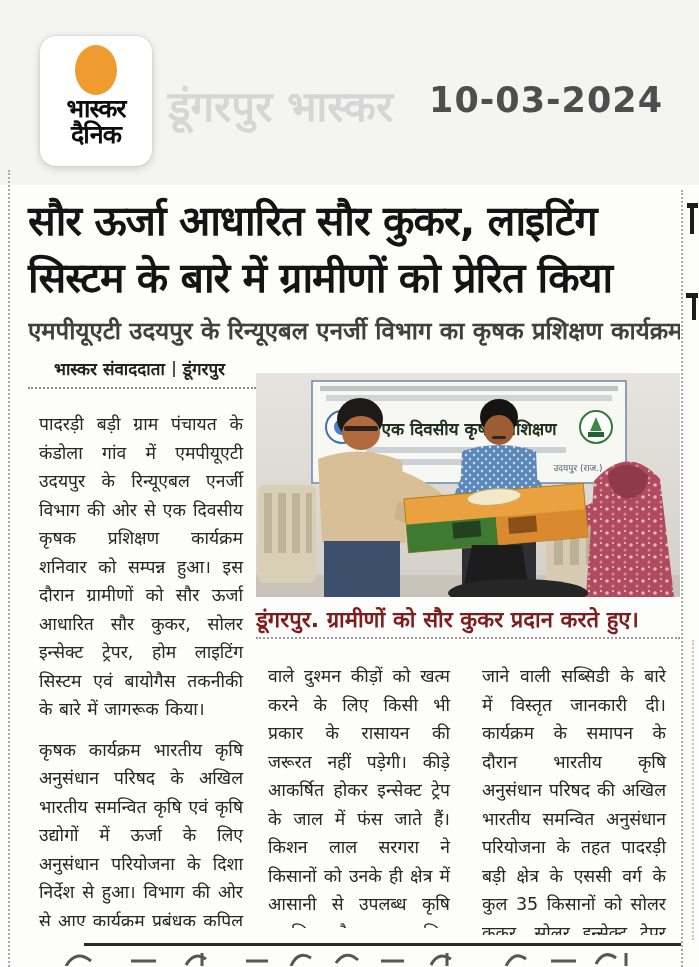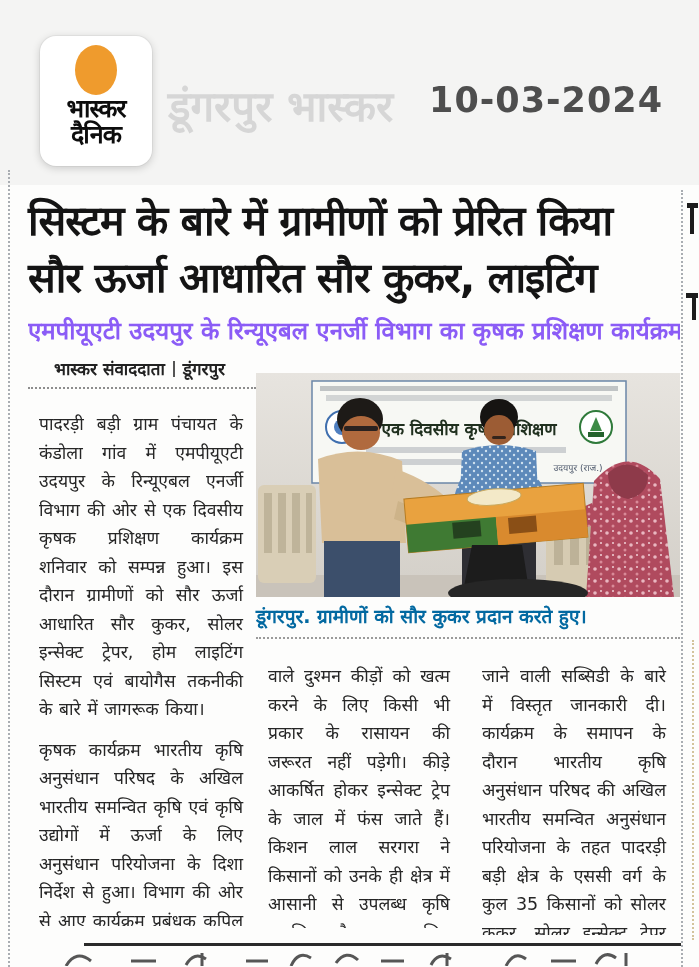--- a/index.html
+++ b/index.html
@@ -31,21 +31,21 @@
   .dotted-v{position:absolute; width:0; border-left:2px dotted #a9adb2;}
   .dv-left{left:8px; top:-15px; height:797px;}
   .dv-right{left:681px; top:5px; height:777px;}
   .dv-faint{left:692px; top:455px; height:300px; border-left:2px dotted #d3c49c;}
   .headline{
     position:absolute; left:28px; top:8px; width:650px;
     font-size:41px; line-height:57px; font-weight:bold; color:#141414; letter-spacing:-1px;
   }
   .subheadline{
     position:absolute; left:28px; top:131px; width:652px;
-    font-size:24px; line-height:30px; font-weight:bold; color:#8b5cf6; white-space:nowrap; overflow:hidden;
+    font-size:24px; line-height:30px; font-weight:bold; color:#404040; white-space:nowrap; overflow:hidden;
   }
   .byline{
     position:absolute; left:54px; top:172px; font-size:17px; font-weight:bold; color:#222;
   }
   .byline .sep{display:inline-block; width:0; border-left:2px solid #555; height:16px; margin:0 8px; vertical-align:-2px;}
   .byline-rule{position:absolute; left:28px; top:202px; width:228px; border-top:2px dotted #8d8d8d;}
   .col{
     position:absolute; text-align:justify;
     font-size:17.5px; line-height:28.5px; color:#262626; word-spacing:1px;
   }
@@ -53,21 +53,21 @@
   .col-left{left:27px; top:213px; width:228px; height:528px; overflow:hidden;}
   .col-mid{left:256px; top:465px; width:206px; height:278px; overflow:hidden;}
   .col-right{left:470px; top:465px; width:208px; height:285px; overflow:hidden;}
   
   .photo{
     position:absolute; left:256px; top:188px; width:424px; height:224px;
     background:#ddd9d2; overflow:hidden;
   }
   .caption{
     position:absolute; left:256px; top:418px; width:424px;
-    font-size:19px; font-weight:bold; color:#0369a1;
+    font-size:22px; font-weight:bold; color:#7f1d1d;
   }
   .caption-rule{position:absolute; left:256px; top:452px; width:424px; border-top:2px dotted #9a9a9a;}
   
   .bottom-rule{position:absolute; left:84px; top:758px; width:597px; height:3px; background:#2a2a2a;}
   .next-frag{position:absolute; left:36px; top:766px; width:620px; height:15px; overflow:hidden;}
   .adj-frag{position:absolute; background:#1c1c1c;}
   .af1{left:687px; top:18px; width:11px; height:5px;}
   .af2{left:690px; top:23px; width:4px; height:26px;}
   .af3{left:686px; top:108px; width:12px; height:5px;}
   .af4{left:692px; top:113px; width:4px; height:22px;}
@@ -86,22 +86,22 @@
     <div class="masthead-title">डूंगरपुर भास्कर</div>
     <div class="masthead-date">10-03-2024</div>
   </div>
 
   <div class="clipping">
     <div class="dotted-v dv-left"></div>
     <div class="dotted-v dv-right"></div>
     <div class="dotted-v dv-faint"></div>
 
     <div class="headline">
+      <div>सौर ऊर्जा आधारित सौर कुकर, लाइटिंग</div>
       <div>सिस्टम के बारे में ग्रामीणों को प्रेरित किया</div>
-      <div>सौर ऊर्जा आधारित सौर कुकर, लाइटिंग</div>
     </div>
 
     <div class="subheadline">एमपीयूएटी उदयपुर के रिन्यूएबल एनर्जी विभाग का कृषक प्रशिक्षण कार्यक्रम</div>
 
     <div class="byline">
       <span>भास्कर संवाददाता</span><span class="sep"></span><span>डूंगरपुर</span>
     </div>
     <div class="byline-rule"></div>
 
     <div class="col col-left">

